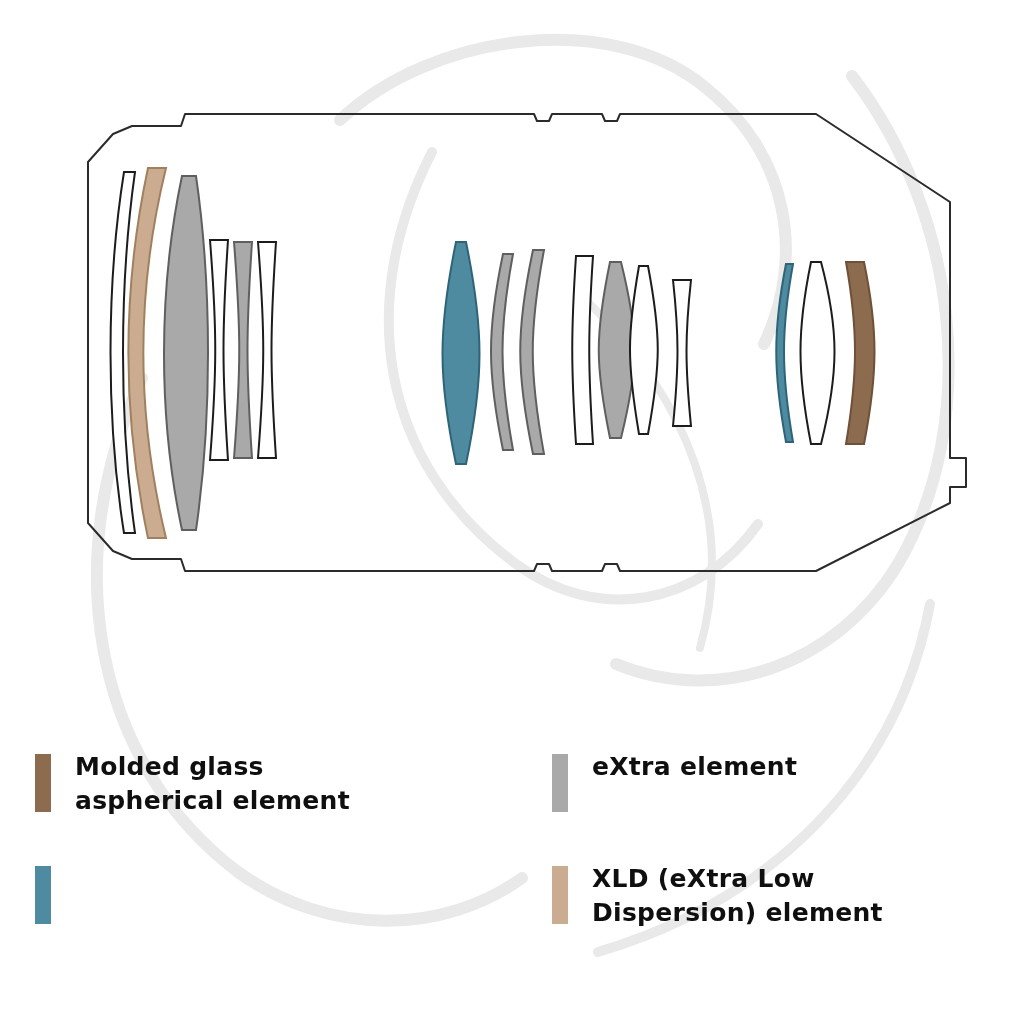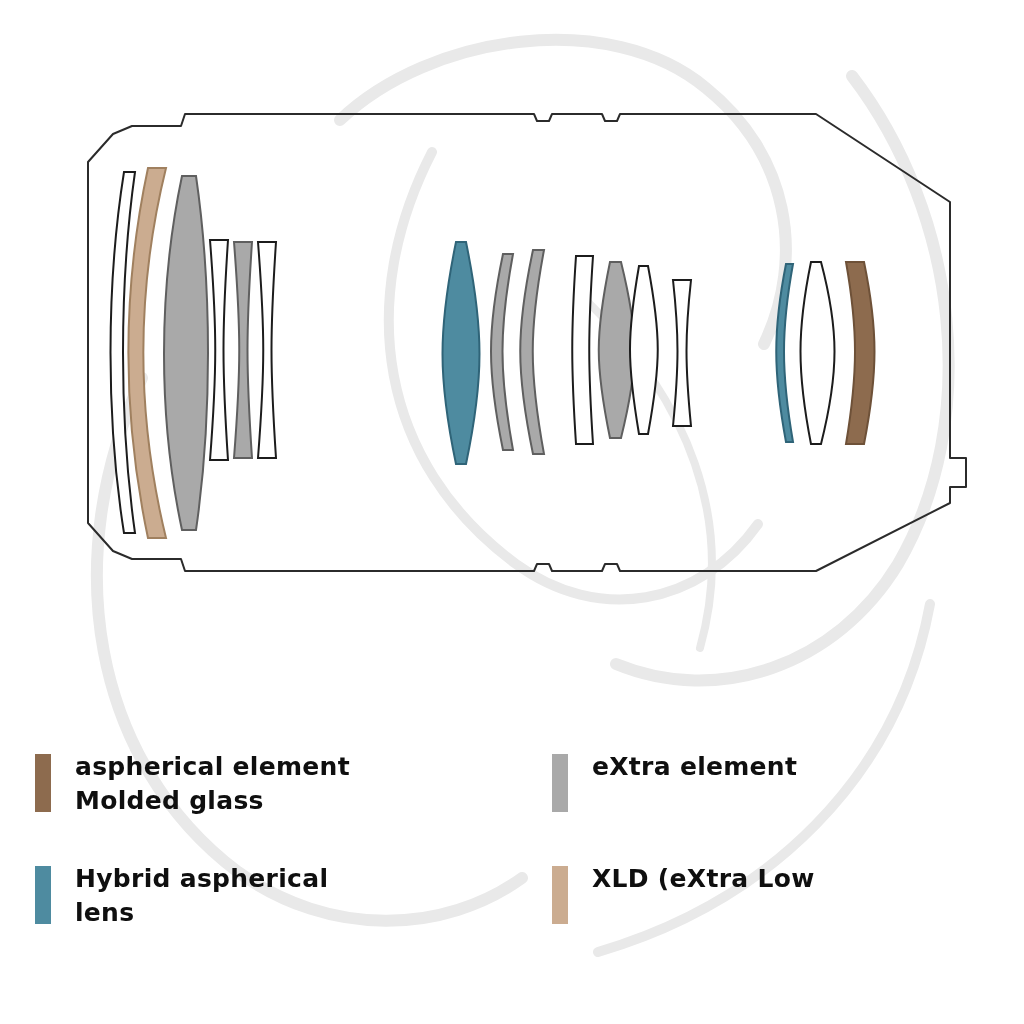--- a/index.html
+++ b/index.html
@@ -67,41 +67,38 @@
       <path class="glass-white" d="M 811 262 C 797 330, 797 372, 811 444 L 821 444 C 839 372, 839 330, 821 262 Z" fill="#ffffff"></path>
       <path class="glass-brown" d="M 846 262 C 858 330, 858 372, 846 444 L 864 444 C 878 372, 878 330, 864 262 Z" fill="#8d6b4e"></path>
     </g>
   </svg>
 
   <div class="legend">
 
     <div class="legend-item pos-1">
       <div class="swatch" style="background: rgb(141, 107, 78);"></div>
       <div class="legend-text">
+        <div>Molded glass</div>
         <div>aspherical element</div>
-        <div>Molded glass</div>
       </div>
     </div>
 
     <div class="legend-item pos-2">
       <div class="swatch" style="background: rgb(78, 139, 160);"></div>
-      <div class="legend-text">
-        <div>Hybrid aspherical</div>
-        <div>lens</div>
-      </div>
     </div>
 
     <div class="legend-item pos-3">
       <div class="swatch" style="background: rgb(169, 169, 169);"></div>
       <div class="legend-text">
         <div>eXtra element</div>
       </div>
     </div>
 
     <div class="legend-item pos-4">
       <div class="swatch" style="background: rgb(203, 172, 144);"></div>
       <div class="legend-text">
         <div>XLD (eXtra Low</div>
+        <div>Dispersion) element</div>
       </div>
     </div>
 
   </div>
 </div>
 
 </body></html>

